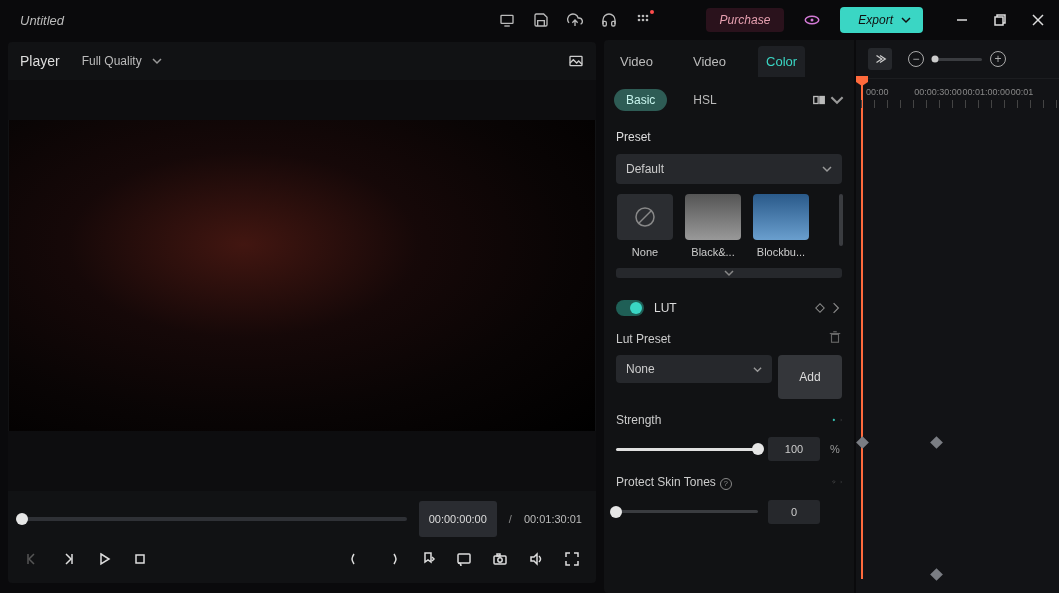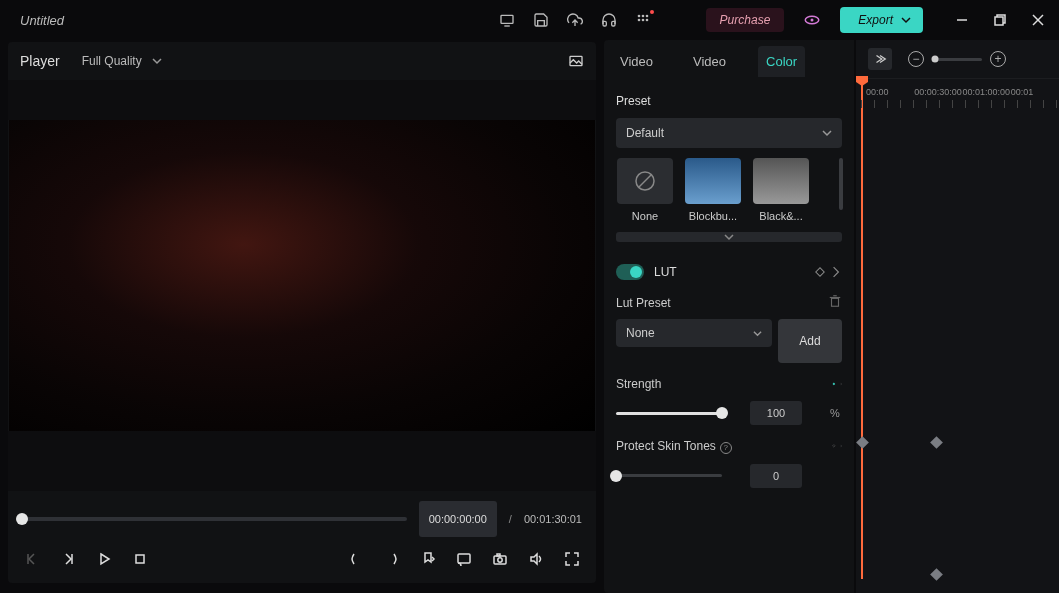--- a/index.html
+++ b/index.html
@@ -89,21 +89,21 @@
 .field-controls { display: flex; gap: 6px; margin-top: 8px; }
 .select-box { flex: 1; background: #26282c; height: 28px; border-radius: 4px; display: flex; align-items: center; padding: 0 10px; font-size: 12px; color: #ccc; cursor: pointer; justify-content: space-between; }
 .select-box svg{width:9px;height:9px;}
 .add-btn { width: 64px; background: #34363a; height: 44px; border-radius: 4px; display: flex; align-items: center; justify-content: center; font-size: 12px; color: #ddd; cursor: pointer; }
 
 .slider-row { margin-top: 14px; }
 .slider-header { display: flex; align-items: center; }
 .slider-label { font-size: 12px; color: #ccc; }
 .slider-key { margin-left: auto; display:flex; align-items:center; gap:4px; cursor:pointer;}
 .slider-key .dia-active{ fill:#3ad6c4; }
-.slider-body { display: flex; align-items: center; gap: 28px; margin-top: 10px; }
+.slider-body { display: flex; align-items: center; gap: 10px; margin-top: 10px; }
 .slider-track { flex: 1; height: 3px; background: #e0e0e0; border-radius: 2px; position: relative; cursor: pointer; }
 .slider-track.dim { background: #3a3c40; }
 .slider-thumb { position: absolute; top: 50%; transform: translate(-50%,-50%); width: 12px; height: 12px; border-radius: 50%; background: #e6e6e6; }
 .value-box { width: 52px; height: 24px; background: #26282c; border-radius: 3px; display: flex; align-items: center; justify-content: center; font-size: 11px; color: #ccc; }
 .unit { font-size: 11px; color: #999; width: 12px; }
 
 .help-icon { display:inline-flex; width:12px;height:12px; border:1px solid #888; border-radius:50%; align-items:center;justify-content:center; font-size:8px; color:#888; margin-left:4px;}
 
 
 .timeline-area { flex: 1; background: #121316; position: relative; margin-left: 2px; }
@@ -301,46 +301,60 @@
           </div>
       </div>
     </div>
   </div>
 
   <div class="inspector">
     <div class="tabs">
       <div class="tab">Video</div>
       <div class="tab">Video</div>
       <div class="tab active">Color</div>
+    </div>
+    <div class="subtabs">
+      <div class="subtab-basic">Basic</div>
+      <div class="subtab-hsl">HSL</div>
+      <div class="subtab-spacer"></div>
+      <div class="compare-icon">
+          <svg viewBox="0 0 16 16" fill="none" stroke="currentColor" stroke-width="1.5">
+            <rect x="2" y="4" width="5" height="8"></rect>
+            <rect x="9" y="4" width="5" height="8" fill="currentColor"></rect>
+          </svg>
+          <svg viewBox="0 0 10 10" width="9" height="9">
+            <path d="M1 3 L5 7 L9 3" fill="none" stroke="#999" stroke-width="1.5"></path>
+          </svg>
+        </div>
     </div>
     <div class="panel-body">
       <div class="section-title">Preset</div>
       <div class="preset-select">
         <span>Default</span>
         <svg viewBox="0 0 10 10">
             <path d="M1 3 L5 7 L9 3" fill="none" stroke="#999" stroke-width="1.5"></path>
           </svg>
       </div>
       <div class="preset-thumbs">
         <div class="preset-item">
           <div class="preset-thumb preset-none">
               <svg viewBox="0 0 24 24" fill="none" stroke-width="1.5">
                 <circle cx="12" cy="12" r="9"></circle>
                 <line x1="6" y1="18" x2="18" y2="6"></line>
               </svg>
             </div>
           <div class="preset-name">None</div>
         </div>
         <div class="preset-item">
+          <div class="preset-thumb preset-bw"></div>
+          <div class="preset-name">Black&amp;...</div>
+        </div>
+        <div class="preset-item">
           <div class="preset-thumb preset-bb"></div>
           <div class="preset-name">Blockbu...</div>
-        </div>
-        <div class="preset-item">
-          <div class="preset-thumb preset-bw"></div>
-          <div class="preset-name">Black&amp;...</div>
         </div>
         <div class="preset-scroll"></div>
       </div>
       <div class="expand-bar">
           <svg viewBox="0 0 10 10">
             <path d="M1 3 L5 7 L9 3" fill="none" stroke="#888" stroke-width="1.5"></path>
           </svg>
         </div>
 
       <div class="lut-row">

